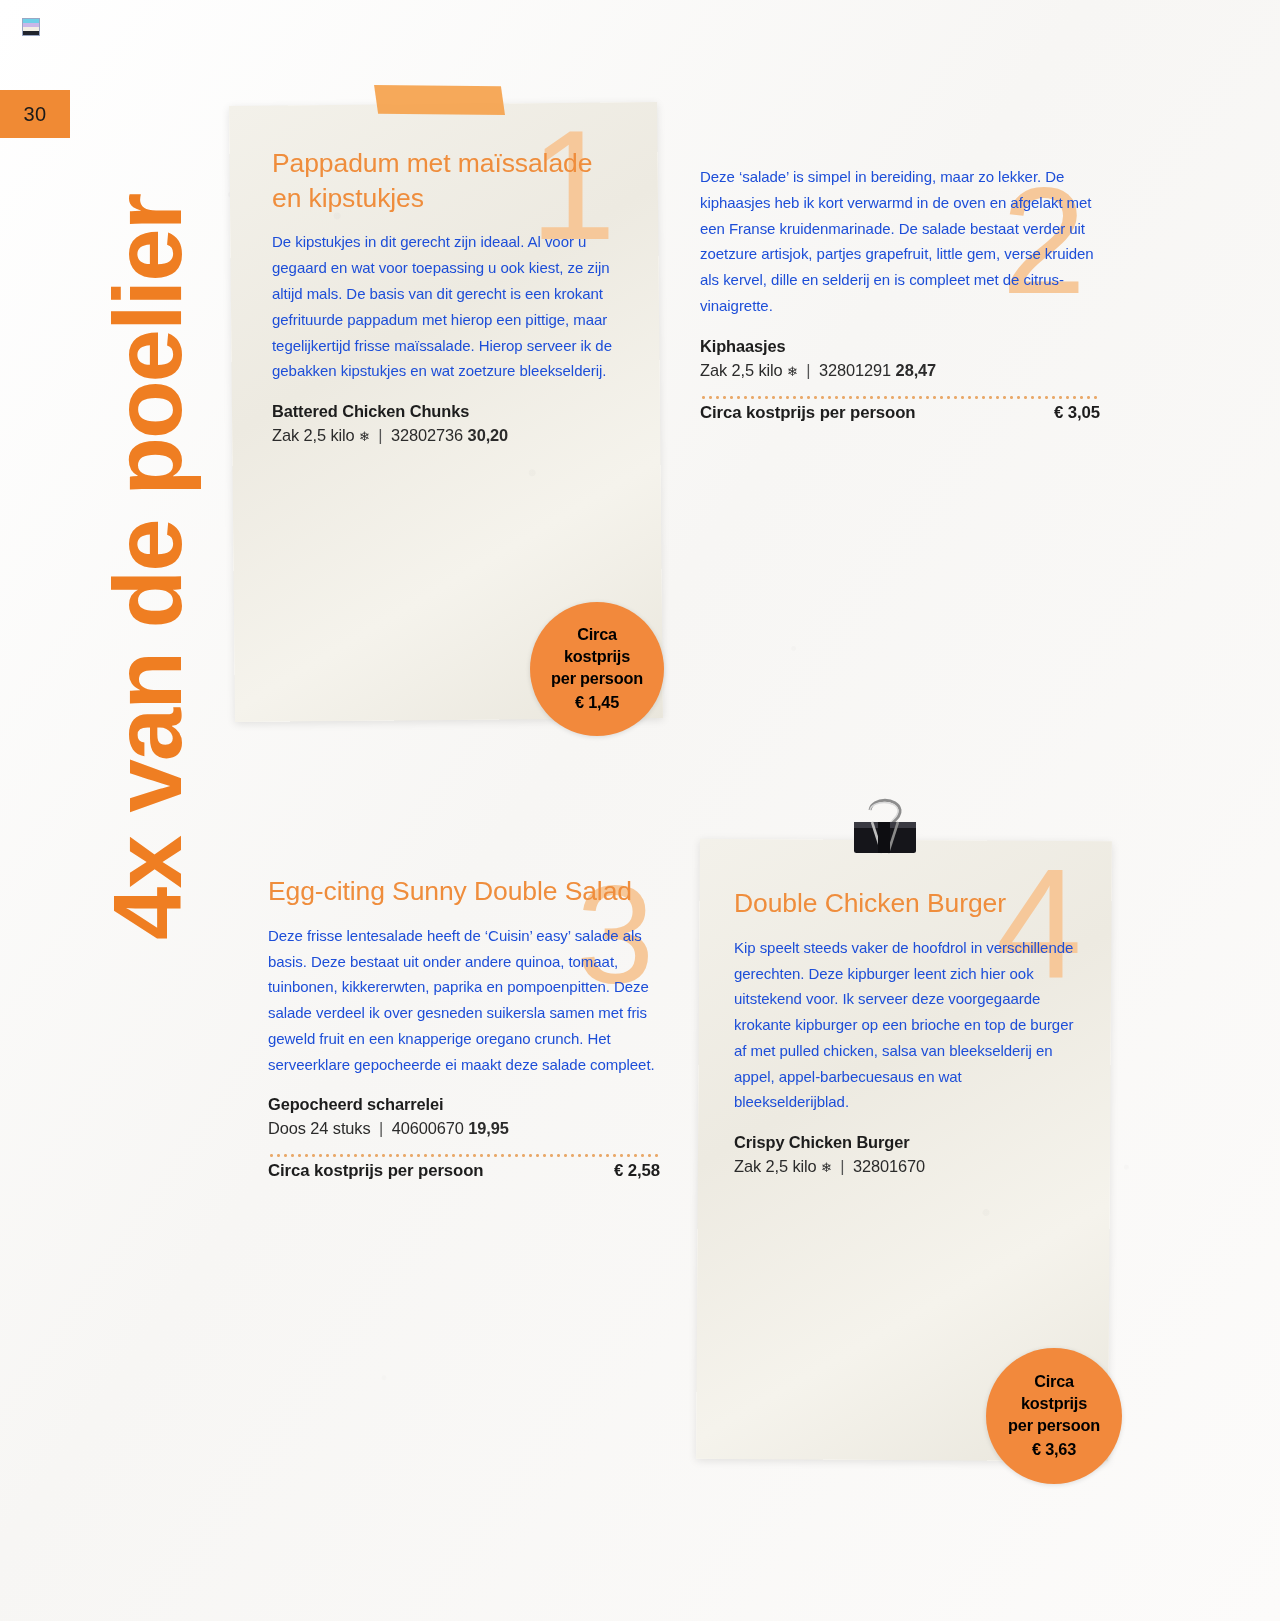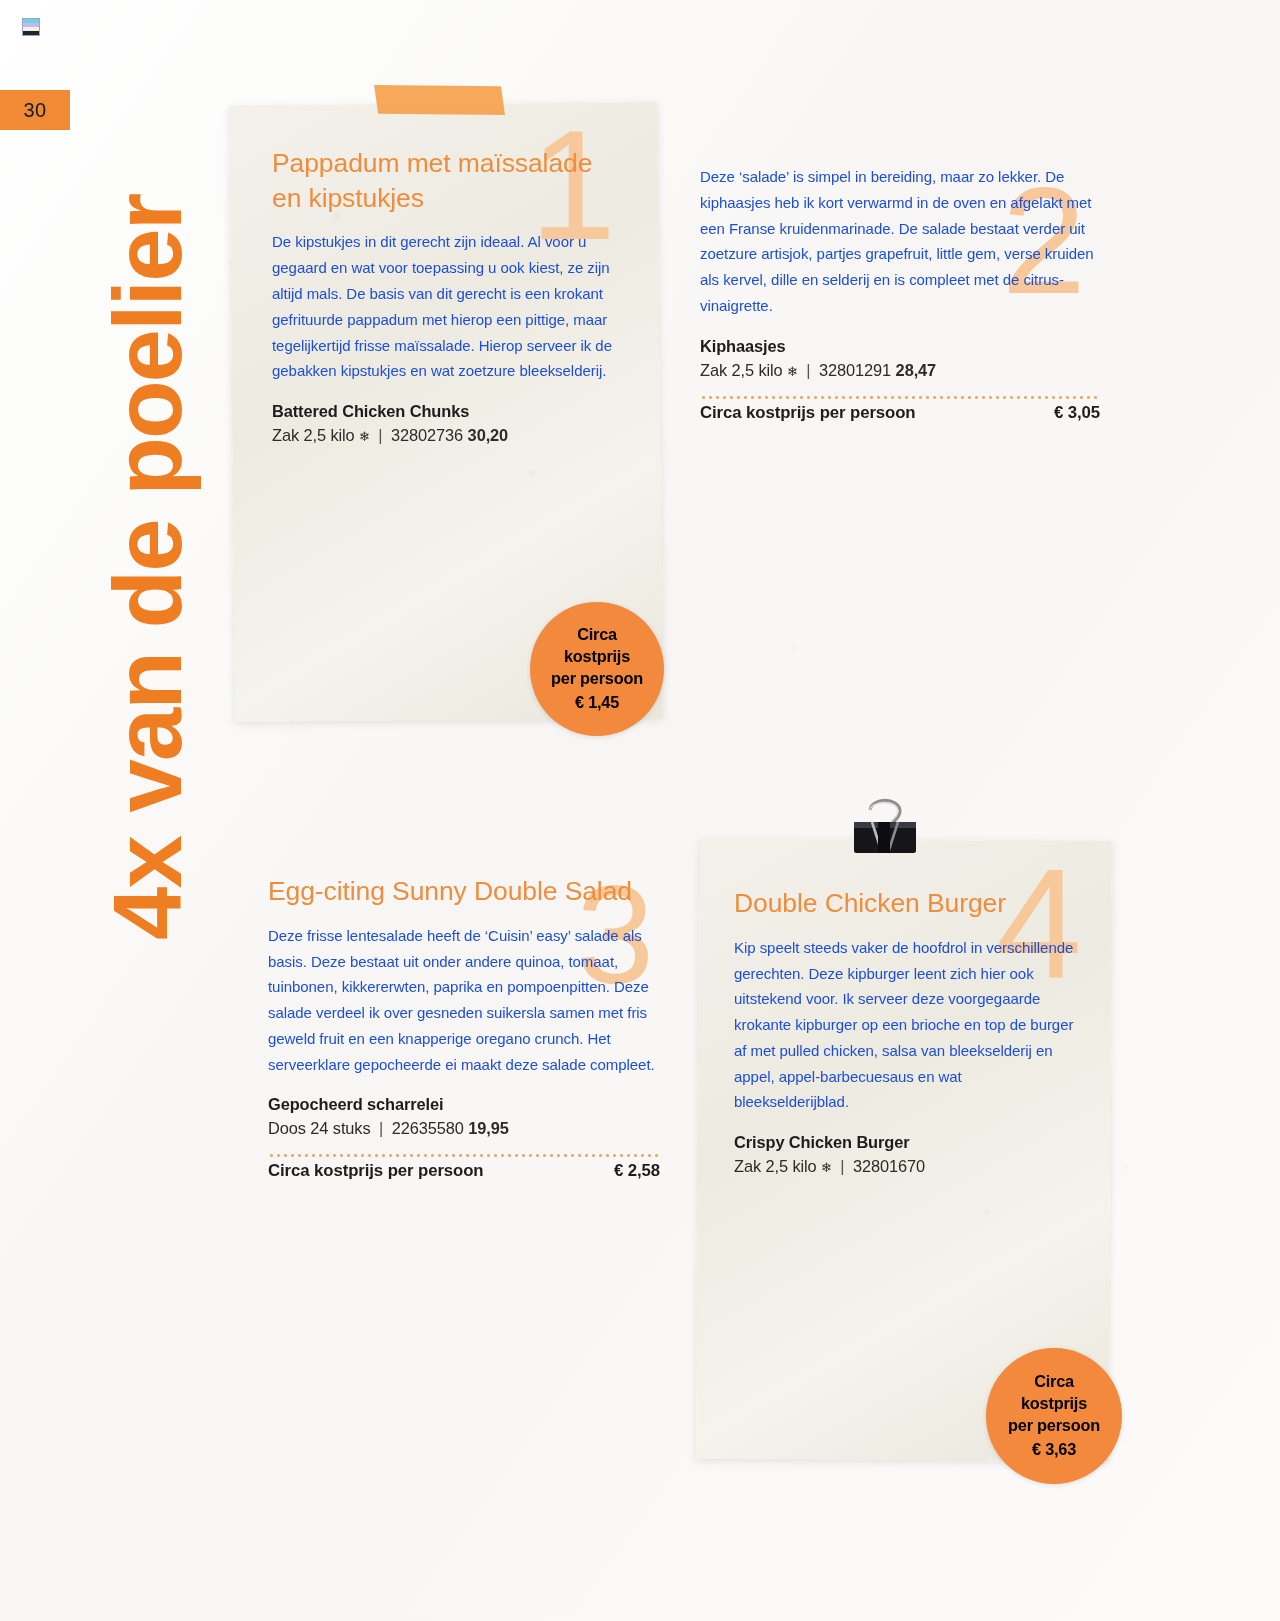--- a/index.html
+++ b/index.html
@@ -42,21 +42,21 @@
   .cg2 { background:#c9b7e8; }
   .cg3 { background:#f2efe4; }
   .cg4 { background:#20242c; }
 
   
   .page-tab {
     position: absolute;
     left: 0;
     top: 90px;
     width: 70px;
-    height: 40px;
+    height: 48px;
     background: #f08a34;
     display: flex;
     align-items: center;
     justify-content: center;
   }
   .page-tab span {
     color: #1a1a1a;
     font-size: 20px;
     font-weight: 400;
     letter-spacing: .5px;
@@ -278,21 +278,21 @@
 
 <div class="card" id="card3">
   <div class="big-num">3</div>
   <div class="card-inner">
     <h2 class="recipe-title">Egg-citing Sunny Double Salad</h2>
     <p class="recipe-body">Deze frisse lentesalade heeft de ‘Cuisin’ easy’ salade als basis. Deze bestaat uit onder andere quinoa, tomaat, tuinbonen, kikkererwten, paprika en pompoenpitten. Deze salade verdeel ik over gesneden suikersla samen met fris geweld fruit en een knapperige oregano crunch. Het serveerklare gepocheerde ei maakt deze salade compleet.</p>
     <p class="prod-name">Gepocheerd scharrelei</p>
     <p class="prod-meta">
       <span>Doos 24 stuks</span>
       <span class="sep">|</span>
-      <span>22635580</span>
+      <span>40600670</span>
       <span class="price">19,95</span>
     </p>
     <div class="dots-rule"></div>
     <div class="cost-row">
       <span>Circa kostprijs per persoon</span>
       <span>€ 2,58</span>
     </div>
   </div>
 </div>
 

